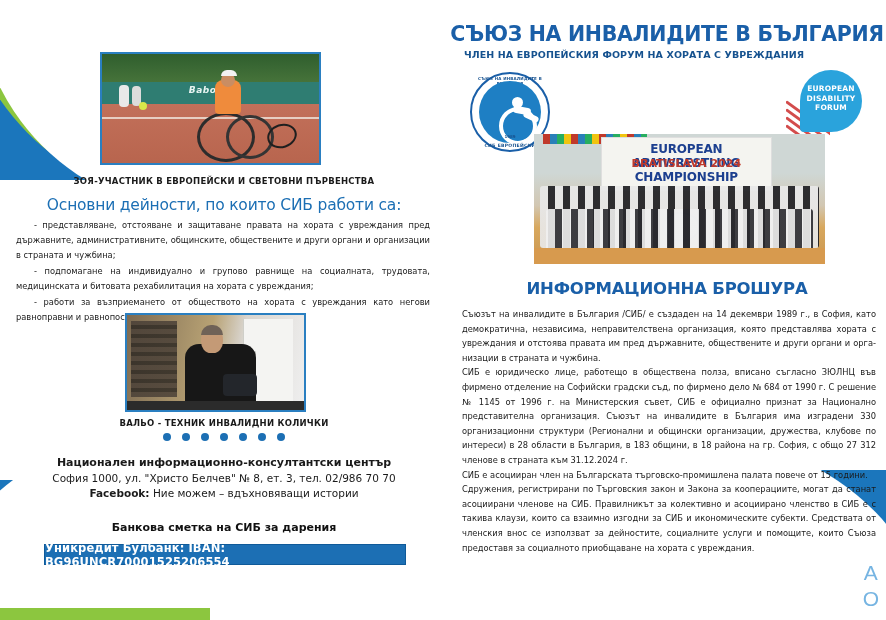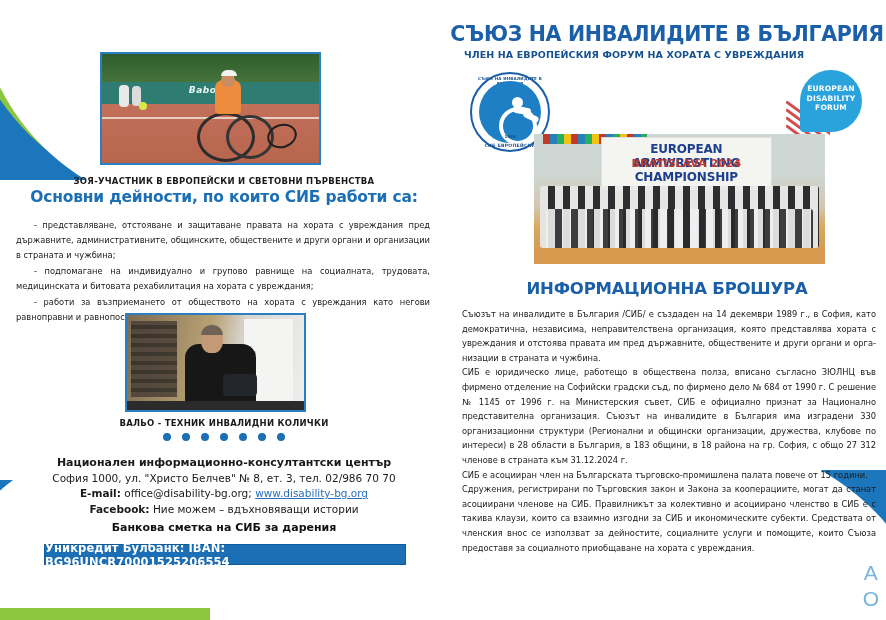--- a/index.html
+++ b/index.html
@@ -120,22 +120,22 @@
   .caption{
     text-align:center;font-size:8.5px;font-weight:bold;color:#1a1a1a;
     letter-spacing:.25px;
   }
 
   
   .cap-tennis{position:absolute;left:0;top:176px;width:448px;}
   .cap-valyo{position:absolute;left:0;top:418px;width:448px;}
 
   .lead{
-    position:absolute;left:14px;top:188px;width:420px;
-    text-align:center;color:#1c6fb4;font-size:15.5px;font-weight:bold;
+    position:absolute;left:14px;top:196px;width:420px;
+    text-align:center;color:#1c6fb4;font-size:15.5px;font-weight:normal;
     font-family:"DejaVu Sans",sans-serif;letter-spacing:-.2px;
   }
   .body-left{
     position:absolute;left:16px;top:218px;width:414px;
     color:#1a1a1a;font-size:8.3px;line-height:15px;text-align:justify;
   }
   .body-left p{margin:0 0 1px 0;text-indent:18px;}
 
   .dots{
     position:absolute;left:0;top:433px;width:448px;
@@ -313,25 +313,20 @@
       <span class="dot"></span>
       <span class="dot"></span>
       <span class="dot"></span>
       <span class="dot"></span>
     </div>
 
     <div class="contact">
       <div class="title">Национален информационно-консултантски център</div>
       <div>София 1000, ул. "Христо Белчев" № 8, ет. 3, тел. 02/986 70 70</div>
       <div>
-        <span class="lbl">E-mail:</span>
-        <span>office@disability-bg.org;</span>
-        <span class="link">www.disability-bg.org</span>
-      </div>
-      <div>
         <span class="lbl">Facebook:</span>
         <span>Ние можем – вдъхновяващи истории</span>
       </div>
     </div>
 
     <div class="bank-title">Банкова сметка на СИБ за дарения</div>
     <div class="iban">Уникредит Булбанк: IBAN:  BG96UNCR70001525206554</div>
   </div>
 
   <div class="right-col">

